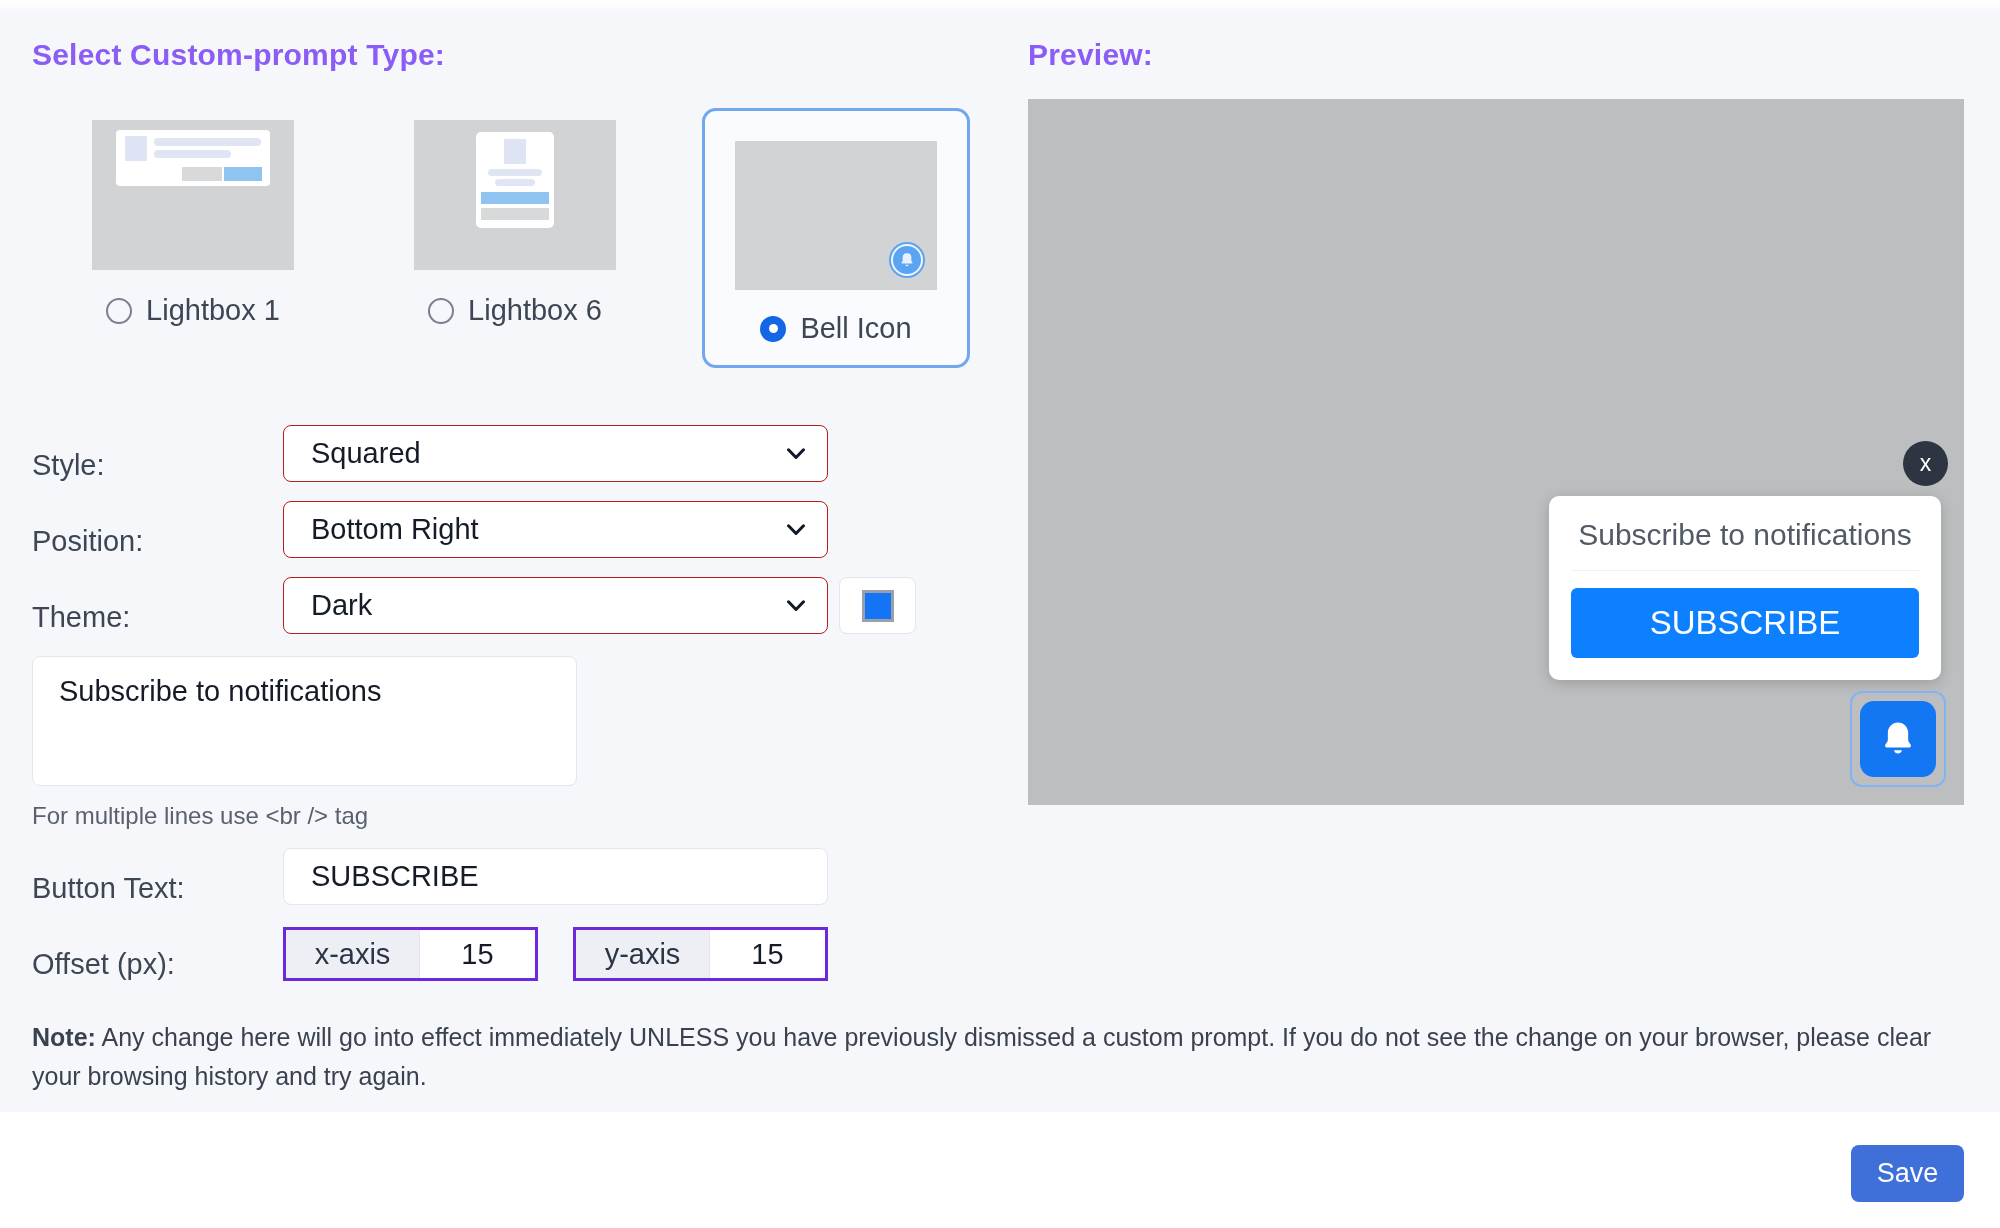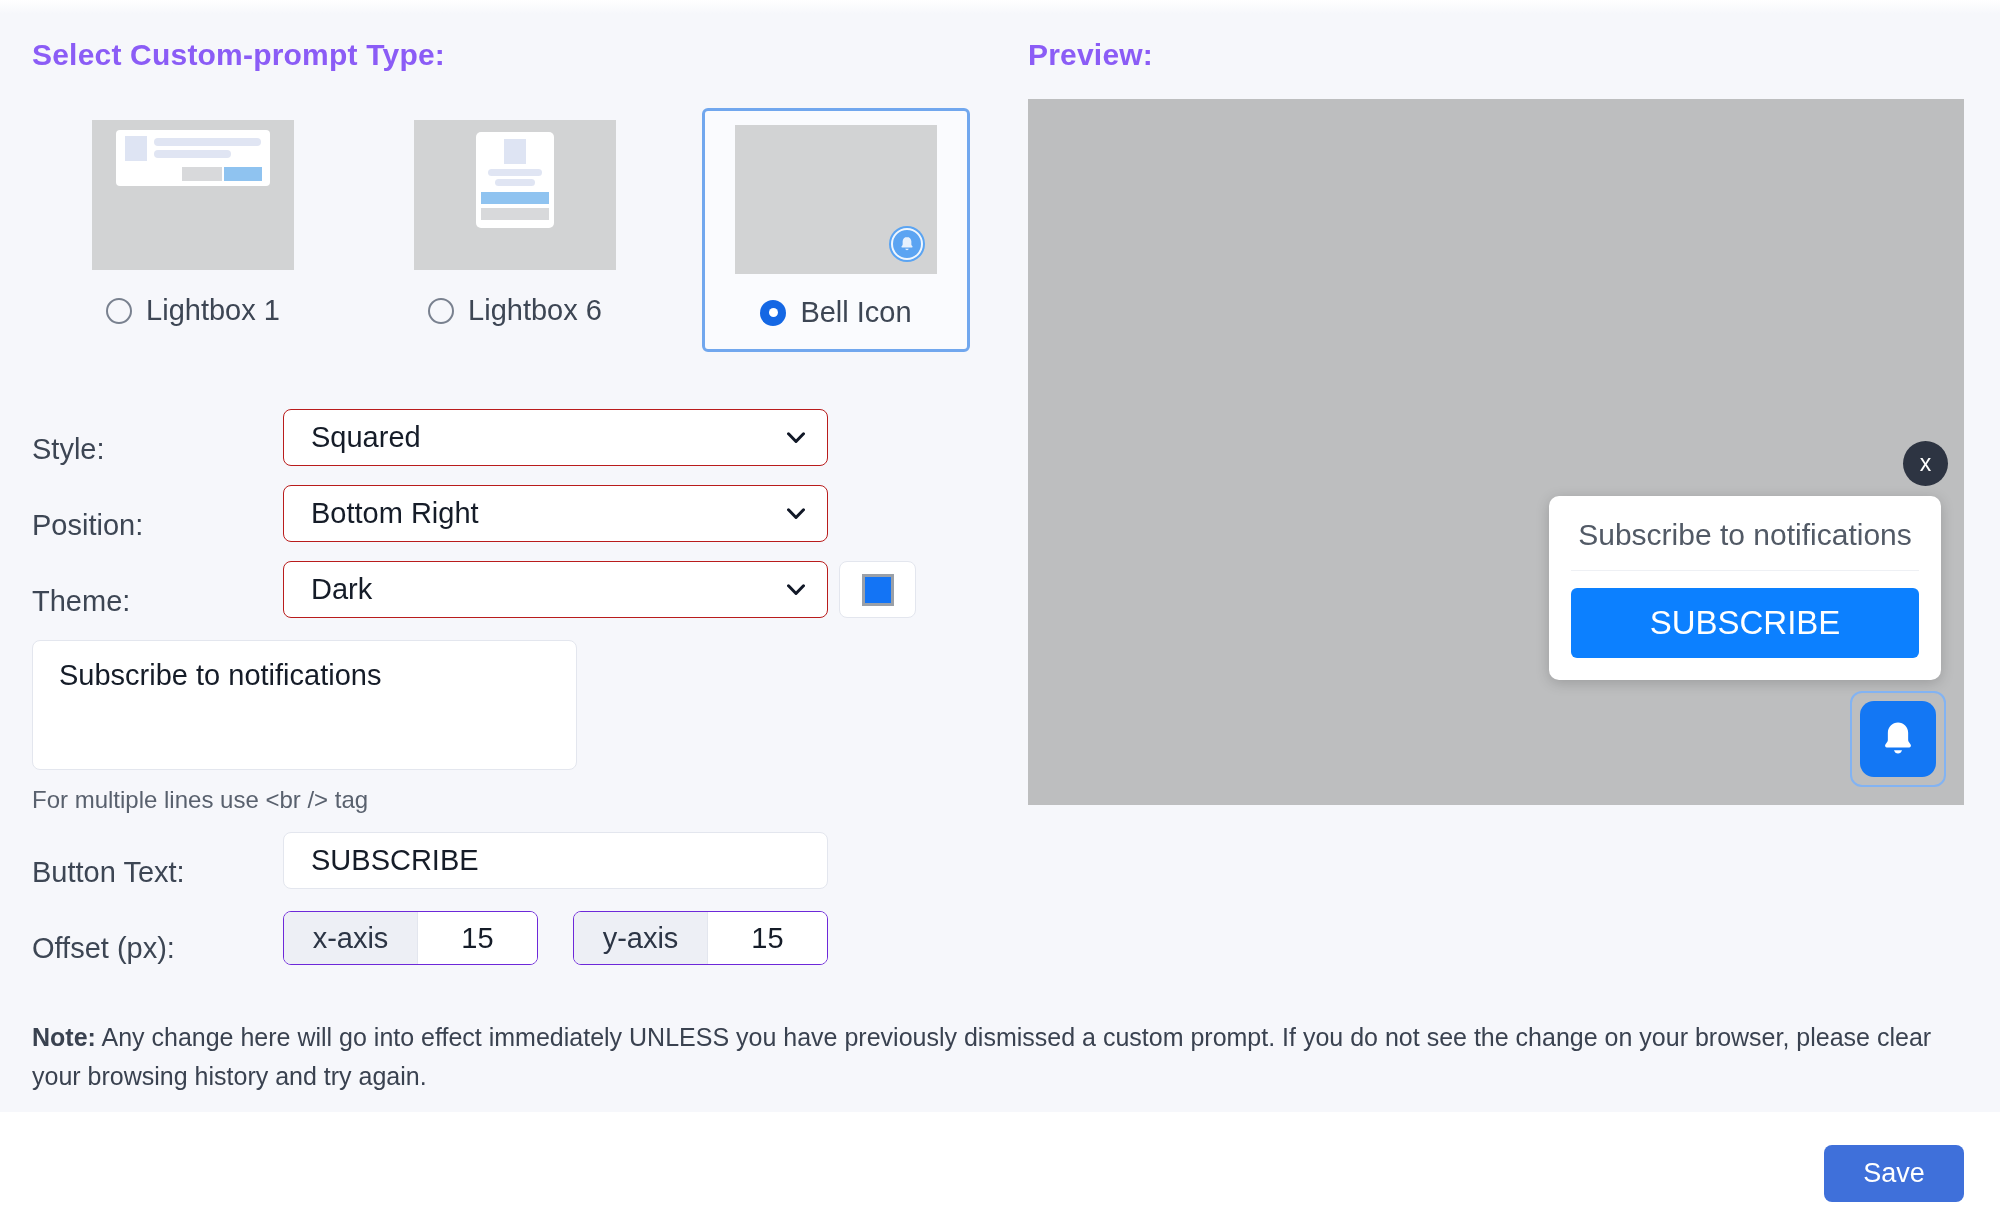--- a/index.html
+++ b/index.html
@@ -8,22 +8,22 @@
     background:linear-gradient(#ffffff,#f6f7fb);}
 
   
   .left-col{position:absolute;left:32px;top:38px;width:970px;}
   .section-heading{font-size:30px;font-weight:600;color:#8b5cf6;letter-spacing:.2px;margin:0;}
 
   .options-row{display:flex;align-items:flex-start;margin-top:36px;padding-left:60px;}
   .option{display:flex;flex-direction:column;align-items:center;cursor:pointer;}
   .opt1{width:202px;margin-right:120px;padding-top:12px;}
   .opt2{width:202px;margin-right:86px;padding-top:12px;}
-  .opt3{width:268px;box-sizing:border-box;border:3px solid #71a7ee;border-radius:6px;
-        padding:14px 30px 20px;background:#fafbfe;}
+  .opt3{width:268px;box-sizing:border-box;border:3px solid #71a7ee;border-radius:14px;
+        padding:30px 30px 20px;background:#fafbfe;}
   .thumb{position:relative;width:202px;height:150px;background:#d2d3d4;}
   .opt3 .thumb{width:202px;height:149px;}
   .radio-row{display:flex;align-items:center;margin-top:24px;}
   .opt3 .radio-row{margin-top:22px;}
   .radio{width:26px;height:26px;border-radius:50%;box-sizing:border-box;
          border:2px solid #79818f;background:transparent;margin-right:14px;flex:none;}
   .radio.selected{border:none;background:#1467e4;position:relative;}
   .radio.selected::after{content:"";position:absolute;left:50%;top:50%;width:9px;height:9px;
          margin:-4.5px 0 0 -4.5px;border-radius:50%;background:#ffffff;}
   .radio-label{font-size:29px;color:#3d4654;font-weight:500;white-space:nowrap;}
@@ -68,22 +68,22 @@
           justify-content:center;cursor:pointer;}
   .swatch{width:32px;height:32px;box-sizing:border-box;border:3px solid #9aa0a8;}
   textarea.title-input{width:545px;height:130px;box-sizing:border-box;background:#ffffff;
           border:1px solid #e3e6ee;border-radius:8px;padding:18px 26px;resize:none;
           font-family:"Liberation Sans",sans-serif;font-size:29px;color:#151c28;outline:none;}
   .help-text{margin-top:12px;font-size:24px;color:#59616e;}
   input.text-input{width:545px;height:57px;box-sizing:border-box;background:#ffffff;
           border:1px solid #e3e6ee;border-radius:8px;padding:0 27px;
           font-family:"Liberation Sans",sans-serif;font-size:29px;color:#151c28;outline:none;}
   .offsets{display:flex;}
-  .offset-group{display:flex;width:255px;height:54px;box-sizing:border-box;border:1px solid #6d28d9;
-          border-radius:8px;overflow:hidden;background:#ffffff;}
+  .offset-group{display:flex;width:255px;height:54px;box-sizing:border-box;border:3px solid #6d28d9;
+          border-radius:0;overflow:hidden;background:#ffffff;}
   .offset-group + .offset-group{margin-left:35px;}
   .offset-seg{width:133px;flex:none;background:#edeff5;border-right:1px solid #e3e6ee;
           display:flex;align-items:center;justify-content:center;font-size:29px;color:#2c3545;}
   .offset-input{flex:1;border:none;width:100%;min-width:0;text-align:center;
           font-family:"Liberation Sans",sans-serif;font-size:29px;color:#151c28;outline:none;}
 
   .note{position:absolute;left:32px;top:1018px;width:1910px;font-size:25px;line-height:1.55;
         color:#3a4250;margin:0;}
   .note b{font-weight:700;}
 
@@ -99,21 +99,21 @@
         border-bottom:1px solid #eef0f4;}
   .popup-btn{margin-top:17px;height:70px;border-radius:6px;background:#0c80ff;color:#ffffff;
         font-size:33px;display:flex;align-items:center;justify-content:center;cursor:pointer;}
   .bell-widget{position:absolute;right:18px;bottom:18px;padding:8px;border:2px solid #82b3f3;
         border-radius:12px;cursor:pointer;}
   .bell-btn{width:76px;height:76px;border-radius:14px;background:#1377f4;display:flex;
         align-items:center;justify-content:center;}
 
   
   .footer{position:absolute;left:0;right:0;bottom:0;height:116px;background:#ffffff;}
-  .save-btn{position:absolute;right:36px;top:33px;width:140px;height:57px;background:#3f70da;
+  .save-btn{position:absolute;right:36px;top:33px;width:113px;height:57px;background:#3f70da;
         border:none;border-radius:8px;color:#ffffff;font-size:27px;font-family:"Liberation Sans",sans-serif;
         cursor:pointer;}
 </style>
 </head>
 <body>
 
 <div class="page">
 
   <section class="left-col">
     <h2 class="section-heading">Select Custom-prompt Type:</h2>

